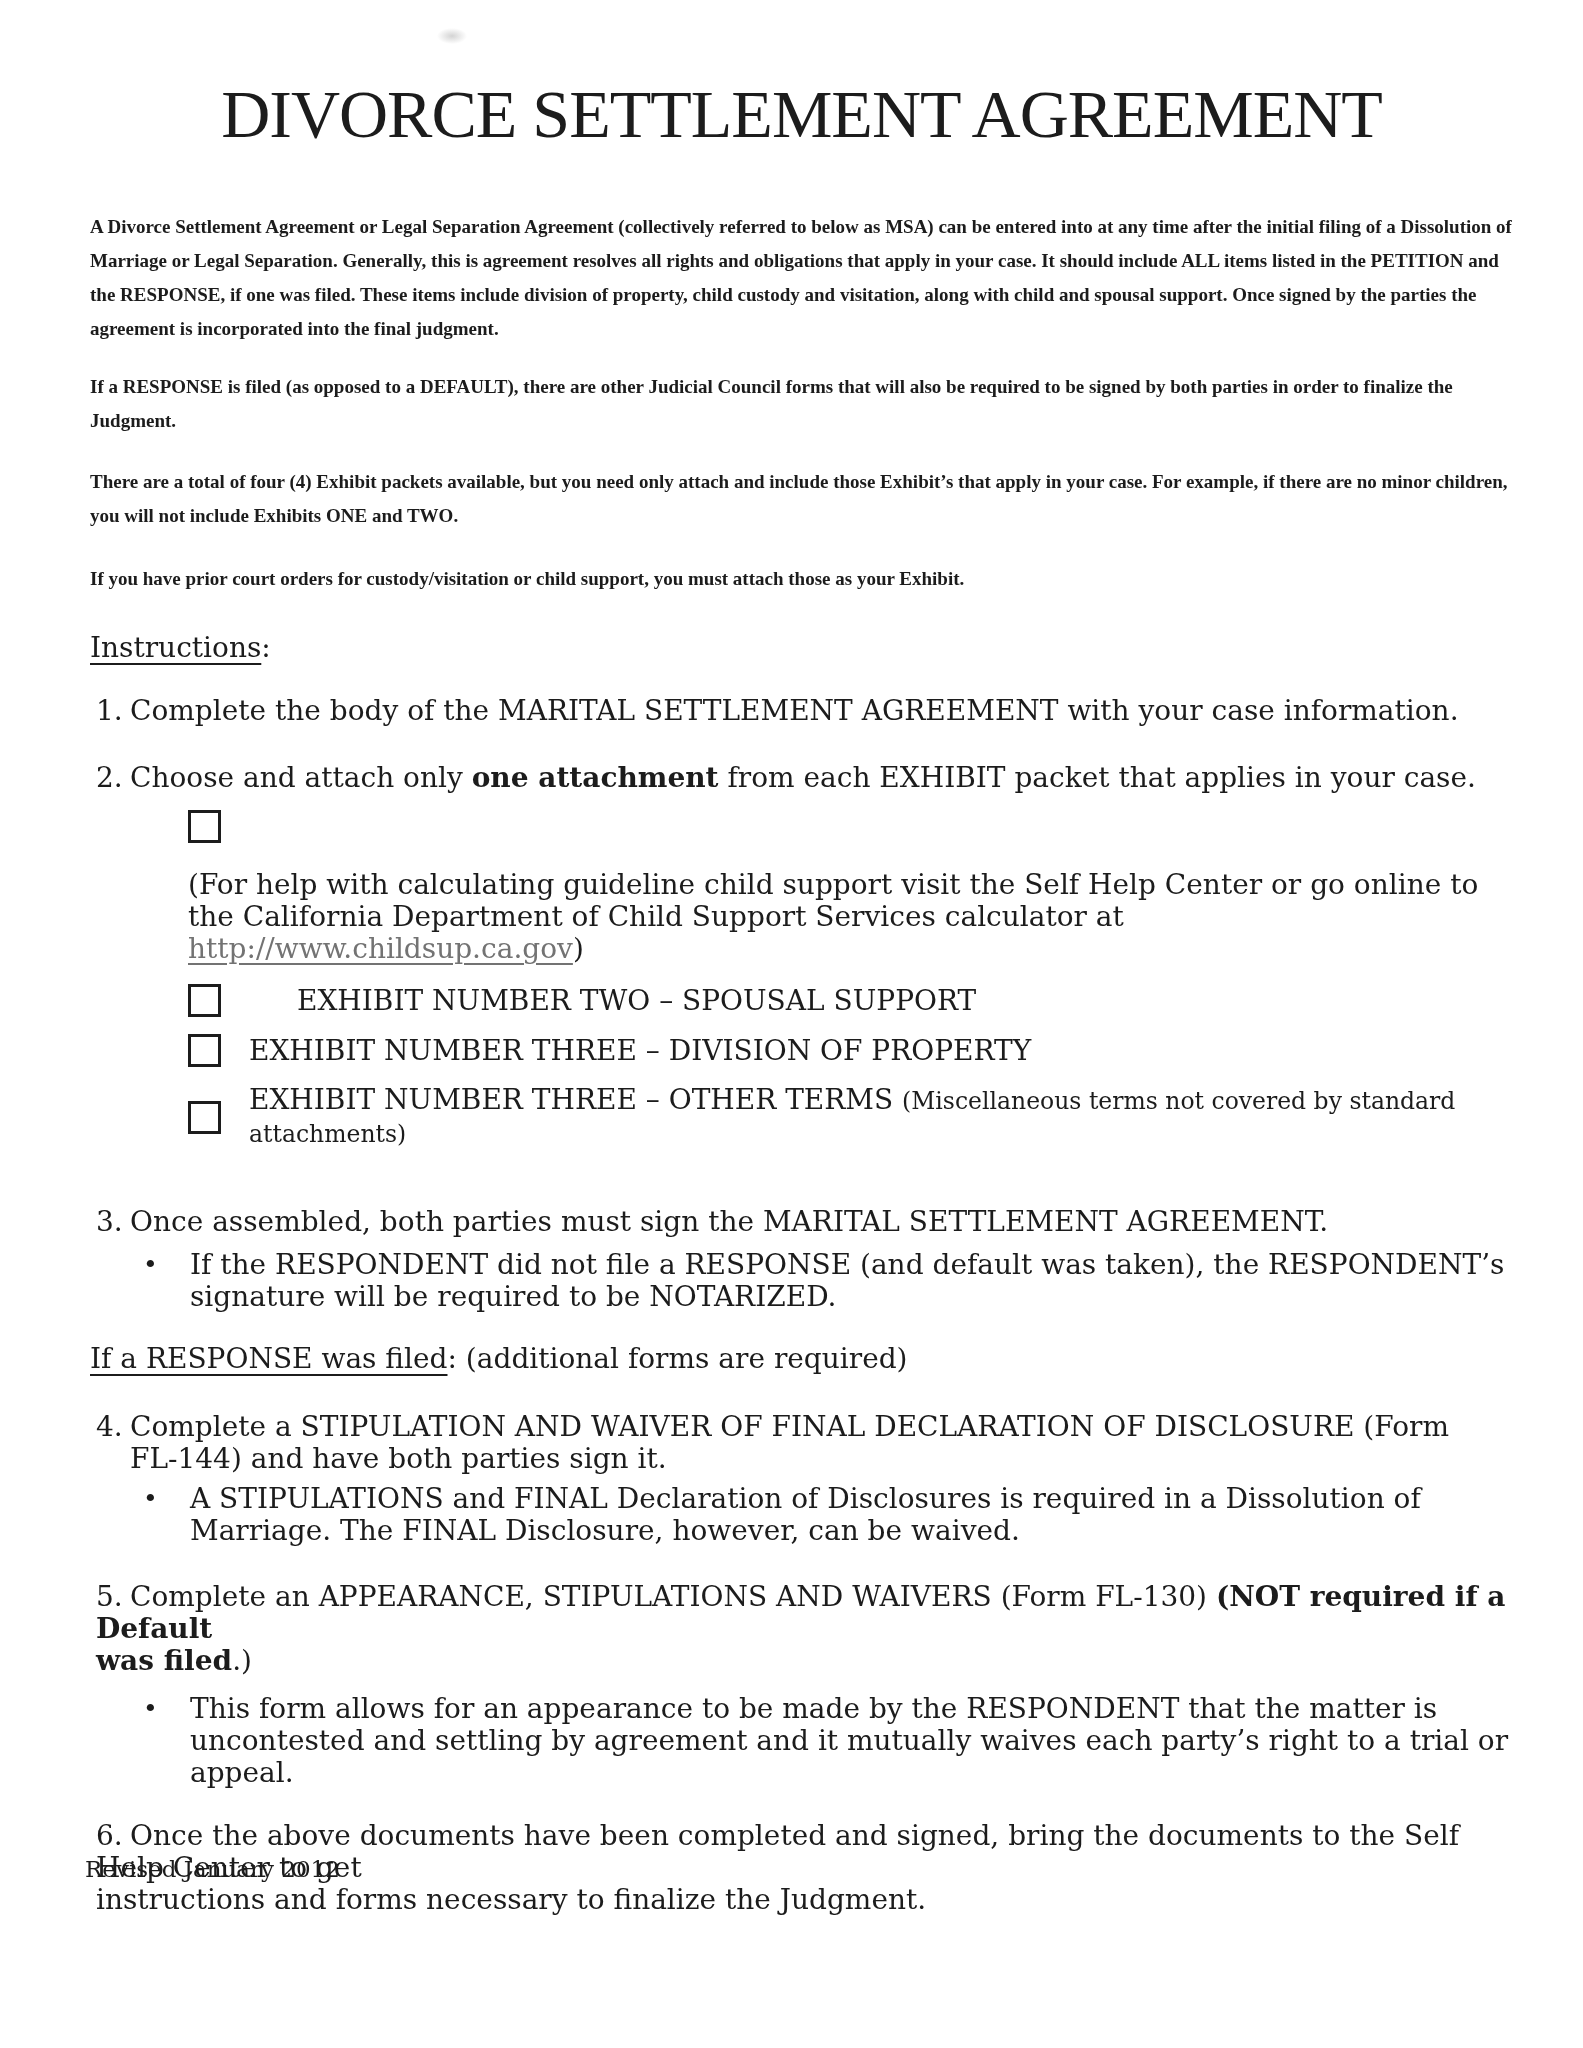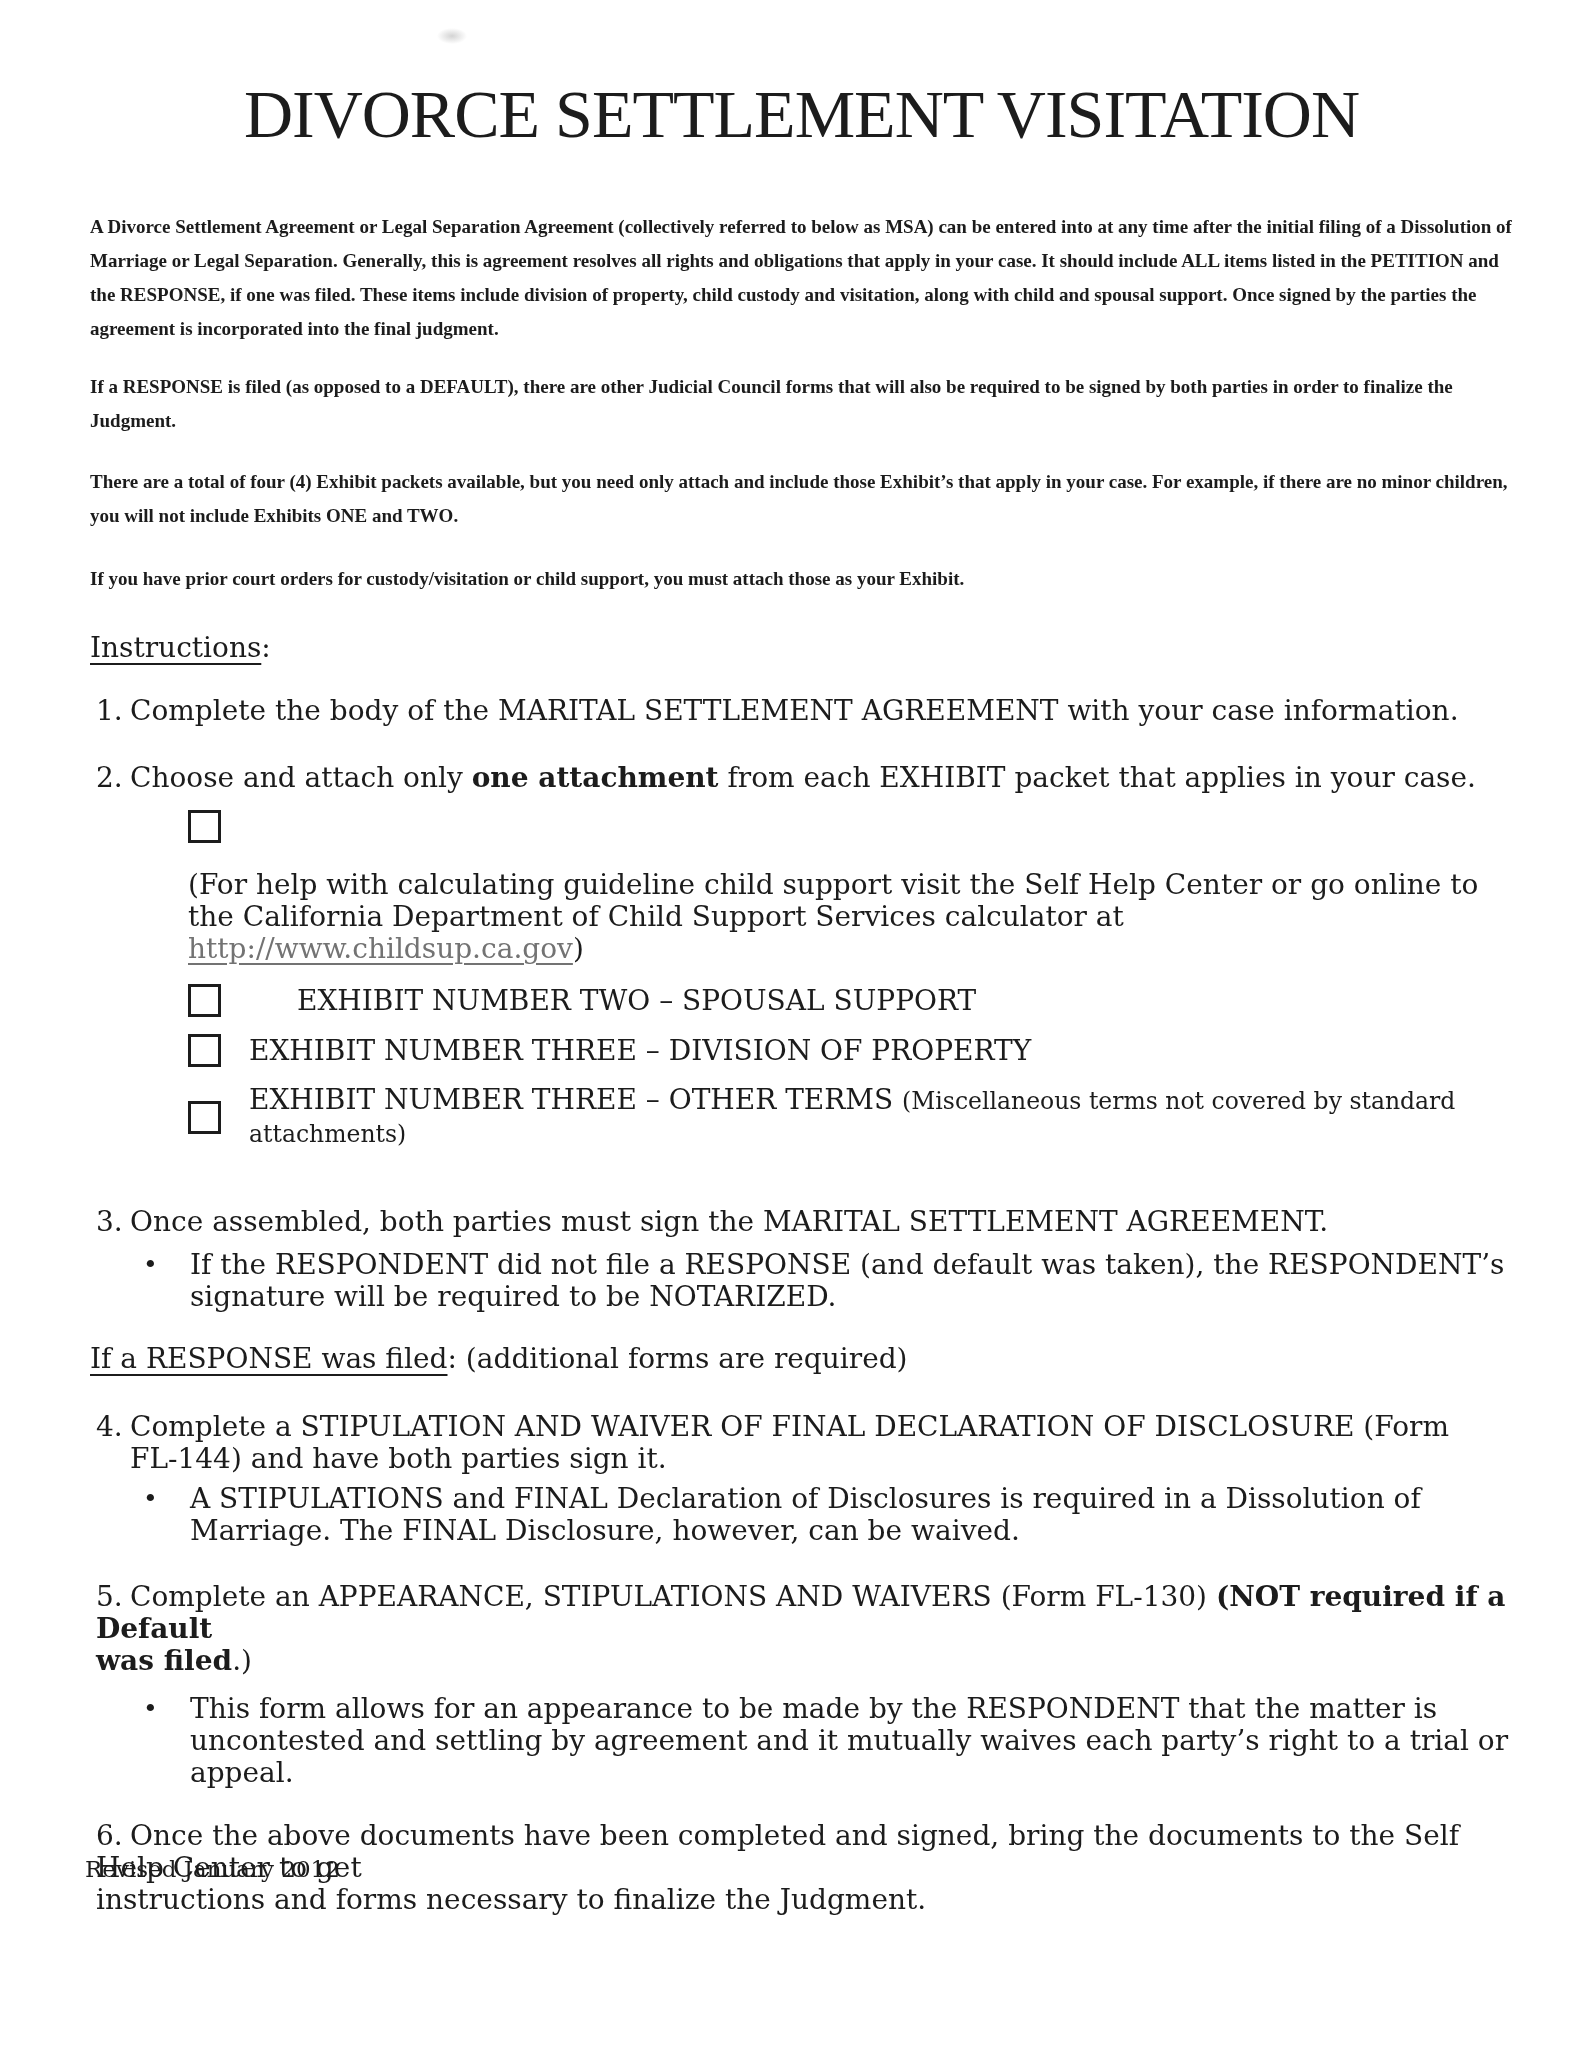--- a/index.html
+++ b/index.html
@@ -91,21 +91,21 @@
     font-family:"DejaVu Serif", serif;
     font-size:23px;
   }
 </style>
 </head>
 <body>
 
 <div class="page">
   <div class="smudge"></div>
 
-  <h1 class="doc-title">DIVORCE SETTLEMENT VISITATION</h1>
+  <h1 class="doc-title">DIVORCE SETTLEMENT AGREEMENT</h1>
 
   <p class="intro-para">A Divorce Settlement Agreement or Legal Separation Agreement (collectively referred to below as MSA) can be entered into at any time after the initial filing of a Dissolution of Marriage or Legal Separation. Generally, this is agreement resolves all rights and obligations that apply in your case. It should include ALL items listed in the PETITION and the RESPONSE, if one was filed. These items include division of property, child custody and visitation, along with child and spousal support. Once signed by the parties the agreement is incorporated into the final judgment.</p>
   <p class="intro-para mb27">If a RESPONSE is filed (as opposed to a DEFAULT), there are other Judicial Council forms that will also be required to be signed by both parties in order to finalize the Judgment.</p>
   <p class="intro-para mb29">There are a total of four (4) Exhibit packets available, but you need only attach and include those Exhibit’s that apply in your case. For example, if there are no minor children, you will not include Exhibits ONE and TWO.</p>
   <p class="intro-para mb36">If you have prior court orders for custody/visitation or child support, you must attach those as your Exhibit.</p>
 
   <div class="instr instructions-heading"><span class="u-line">Instructions</span><span>:</span></div>
 
   <div class="instr num-item mbi35">
     <span class="num-col">1.</span>

